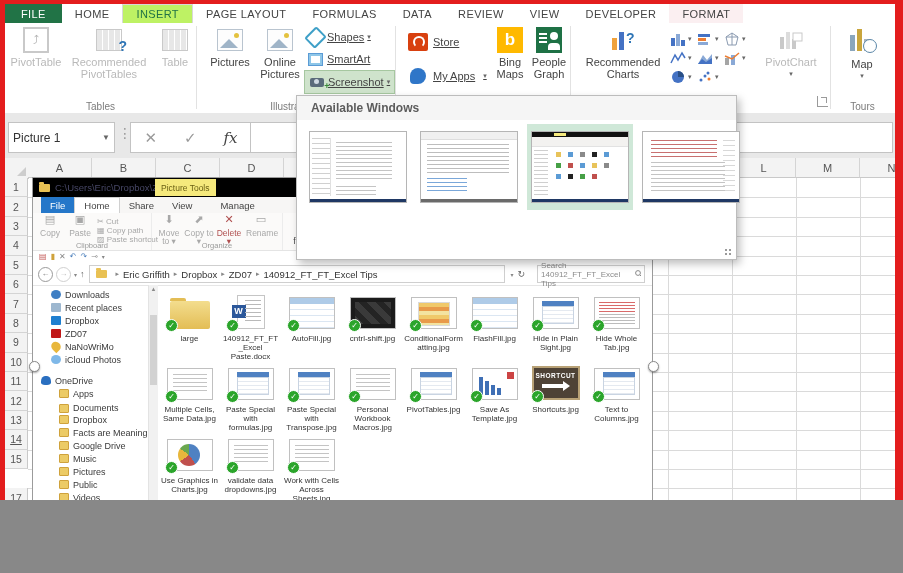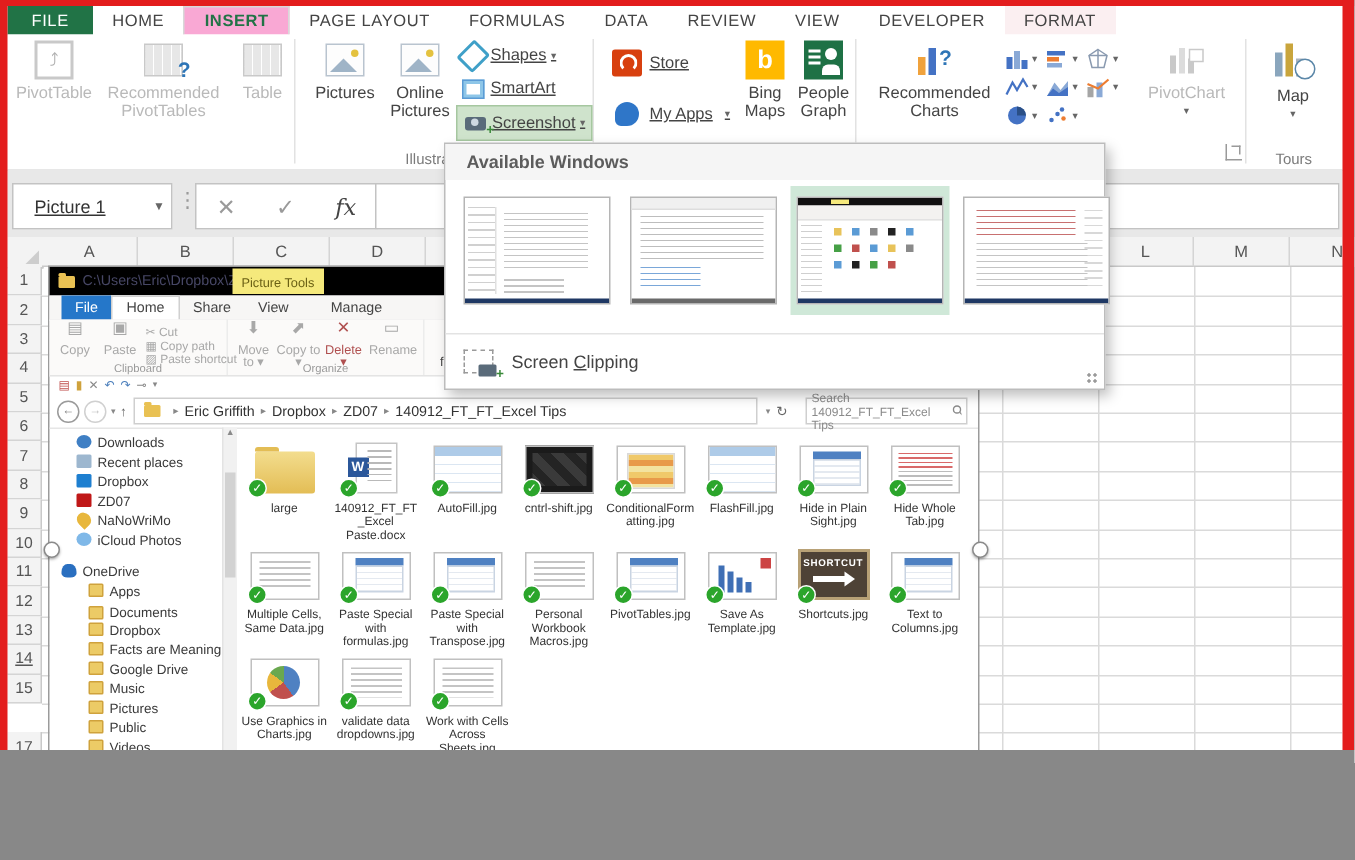--- a/index.html
+++ b/index.html
@@ -4,21 +4,21 @@
 <style>
   html,body{margin:0;padding:0;background:#888;}
   #canvas{position:relative;width:903px;height:500px;background:#fff;overflow:hidden;
     font-family:"Liberation Sans","DejaVu Sans",sans-serif;-webkit-font-smoothing:antialiased;}
   
   .red{position:absolute;background:#e31d1d;z-index:9;}
   
   #xtabs{position:absolute;left:5px;top:4px;right:8px;height:19px;background:#fff;display:flex;align-items:stretch;z-index:2;}
   .xtab{display:flex;align-items:center;padding:0 13px;font-size:11px;color:#444;letter-spacing:.4px;white-space:nowrap;}
   .xtab-file{background:#217346;color:#fff;padding:0 16px;}
-  .xtab-active{color:#217346;border:1px solid #d8d8d8;border-bottom:none;background:#f9a8d4;font-weight:bold;}
+  .xtab-active{color:#217346;border:1px solid #d8d8d8;border-bottom:none;background:#bef264;}
   .xtab-format{background:#fbeff1;}
   
   #ribbon{position:absolute;left:5px;top:23px;width:890px;height:90px;background:#fff;border-bottom:1px solid #cfcfcf;z-index:2;}
   .gsep{position:absolute;top:3px;bottom:4px;width:1px;background:#e2e2e2;}
   .grp{position:absolute;top:0;height:100%;}
   .grp-label{position:absolute;bottom:1px;left:0;right:0;text-align:center;font-size:10px;color:#7b7b7b;}
   .bigbtn{position:absolute;top:4px;display:flex;flex-direction:column;align-items:center;text-align:center;cursor:default;}
   .bigbtn .blab{font-size:11px;color:#444;line-height:12px;margin-top:3px;}
   .bigbtn.dis .blab{color:#b9b9b9;}
   .ico24{width:26px;height:26px;display:flex;align-items:center;justify-content:center;}
@@ -54,21 +54,21 @@
   .map-ic{position:relative;width:28px;height:24px;}
   .map-ic .b1{position:absolute;left:1px;bottom:2px;width:5px;height:16px;background:#8aa6bd;}
   .map-ic .b2{position:absolute;left:8px;bottom:2px;width:5px;height:22px;background:#c9a53c;}
   .map-ic .b3{position:absolute;left:15px;bottom:2px;width:5px;height:12px;background:#aab4bd;}
   .map-ic .gl{position:absolute;right:-2px;bottom:0px;width:12px;height:12px;border:1.5px solid #5b87a8;border-radius:50%;background:#fff;}
   .dlg-launch{position:absolute;width:10px;height:10px;border-left:1px solid #9a9a9a;border-bottom:1px solid #9a9a9a;}
   .dlg-launch:after{content:"";position:absolute;right:1px;top:1px;width:5px;height:5px;border-right:1px solid #9a9a9a;border-top:1px solid #9a9a9a;}
   
   #fbar{position:absolute;left:5px;top:113px;right:8px;height:45px;background:#e8e8e8;z-index:2;}
   #namebox{position:absolute;left:3px;top:9px;width:105px;height:29px;background:#fff;border:1px solid #c3c3c3;display:flex;align-items:center;font-size:12px;color:#333;}
-  #namebox .nb-t{flex:1;padding-left:14px;text-decoration:underline;}
+  #namebox .nb-t{flex:1;padding-left:4px;}
   #namebox .nb-c{width:16px;text-align:center;color:#666;font-size:8px;}
   #fsplit{position:absolute;left:113px;top:12px;color:#9a9a9a;font-size:14px;letter-spacing:0;}
   #fbtns{position:absolute;left:125px;top:9px;width:120px;height:29px;background:#fff;border:1px solid #c3c3c3;display:flex;align-items:center;justify-content:space-around;font-size:15px;color:#9a9a9a;}
   #fbtns .fx{color:#444;font-family:"DejaVu Serif",serif;font-style:italic;font-size:15px;}
   #finput{position:absolute;left:245px;top:9px;right:2px;height:29px;background:#fff;border:1px solid #c3c3c3;}
   
   #corner{position:absolute;left:5px;top:158px;width:23px;height:20px;background:#f3f3f3;border-right:1px solid #c9c9c9;border-bottom:1px solid #c9c9c9;z-index:1;}
   #corner:after{content:"";position:absolute;right:2px;bottom:2px;border-left:9px solid transparent;border-bottom:9px solid #cdcdcd;}
   .colhead{position:absolute;top:158px;height:20px;background:#f3f3f3;border-right:1px solid #d4d4d4;border-bottom:1px solid #c9c9c9;box-sizing:border-box;display:flex;align-items:center;justify-content:center;font-size:11px;color:#555;z-index:1;}
   .rowhead{position:absolute;left:5px;width:23px;background:#f3f3f3;border-right:1px solid #c9c9c9;border-bottom:1px solid #d4d4d4;box-sizing:border-box;display:flex;align-items:center;justify-content:center;font-size:10.5px;color:#555;z-index:1;}
@@ -238,20 +238,21 @@
             </div>
           </div>
         <div class="blab">Recommended PivotTables</div>
       </div>
       <div class="bigbtn dis" style="left:150px;width:40px">
         <div class="ico24">
             <div class="tbl-ic"></div>
           </div>
         <div class="blab">Table</div>
       </div>
+      <div class="grp-label">Tables</div>
     </div>
 
     <div class="grp" style="left:191px;width:199px">
       <div class="bigbtn" style="left:10px;width:48px">
         <div class="ico24">
             <div class="pic-ic"></div>
           </div>
         <div class="blab">Pictures</div>
       </div>
       <div class="bigbtn" style="left:60px;width:48px">
@@ -776,24 +777,20 @@
             <span class="dots"></span>
           </div>
         </div>
         <div class="thumb-wrap">
           <div class="thumb t-doc-red">
             <span class="tl"></span>
             <span class="tl2"></span>
           </div>
         </div>
       </div>
-    <div id="cliprow">
-      <span id="clipicon"></span>
-      <span id="cliplab"><span>Screen </span><span class="acc">C</span><span>lipping</span></span>
-    </div>
     <div id="sgrip"></div>
   </div>
 
 <div class="colhead" style="left: 28px; width: 64px;">A</div>
     <div class="colhead" style="left: 92px; width: 64px;">B</div>
     <div class="colhead" style="left: 156px; width: 64px;">C</div>
     <div class="colhead" style="left: 220px; width: 64px;">D</div>
     <div class="colhead" style="left: 284px; width: 64px;">E</div>
     <div class="colhead" style="left: 348px; width: 64px;">F</div>
     <div class="colhead" style="left: 412px; width: 64px;">G</div>

